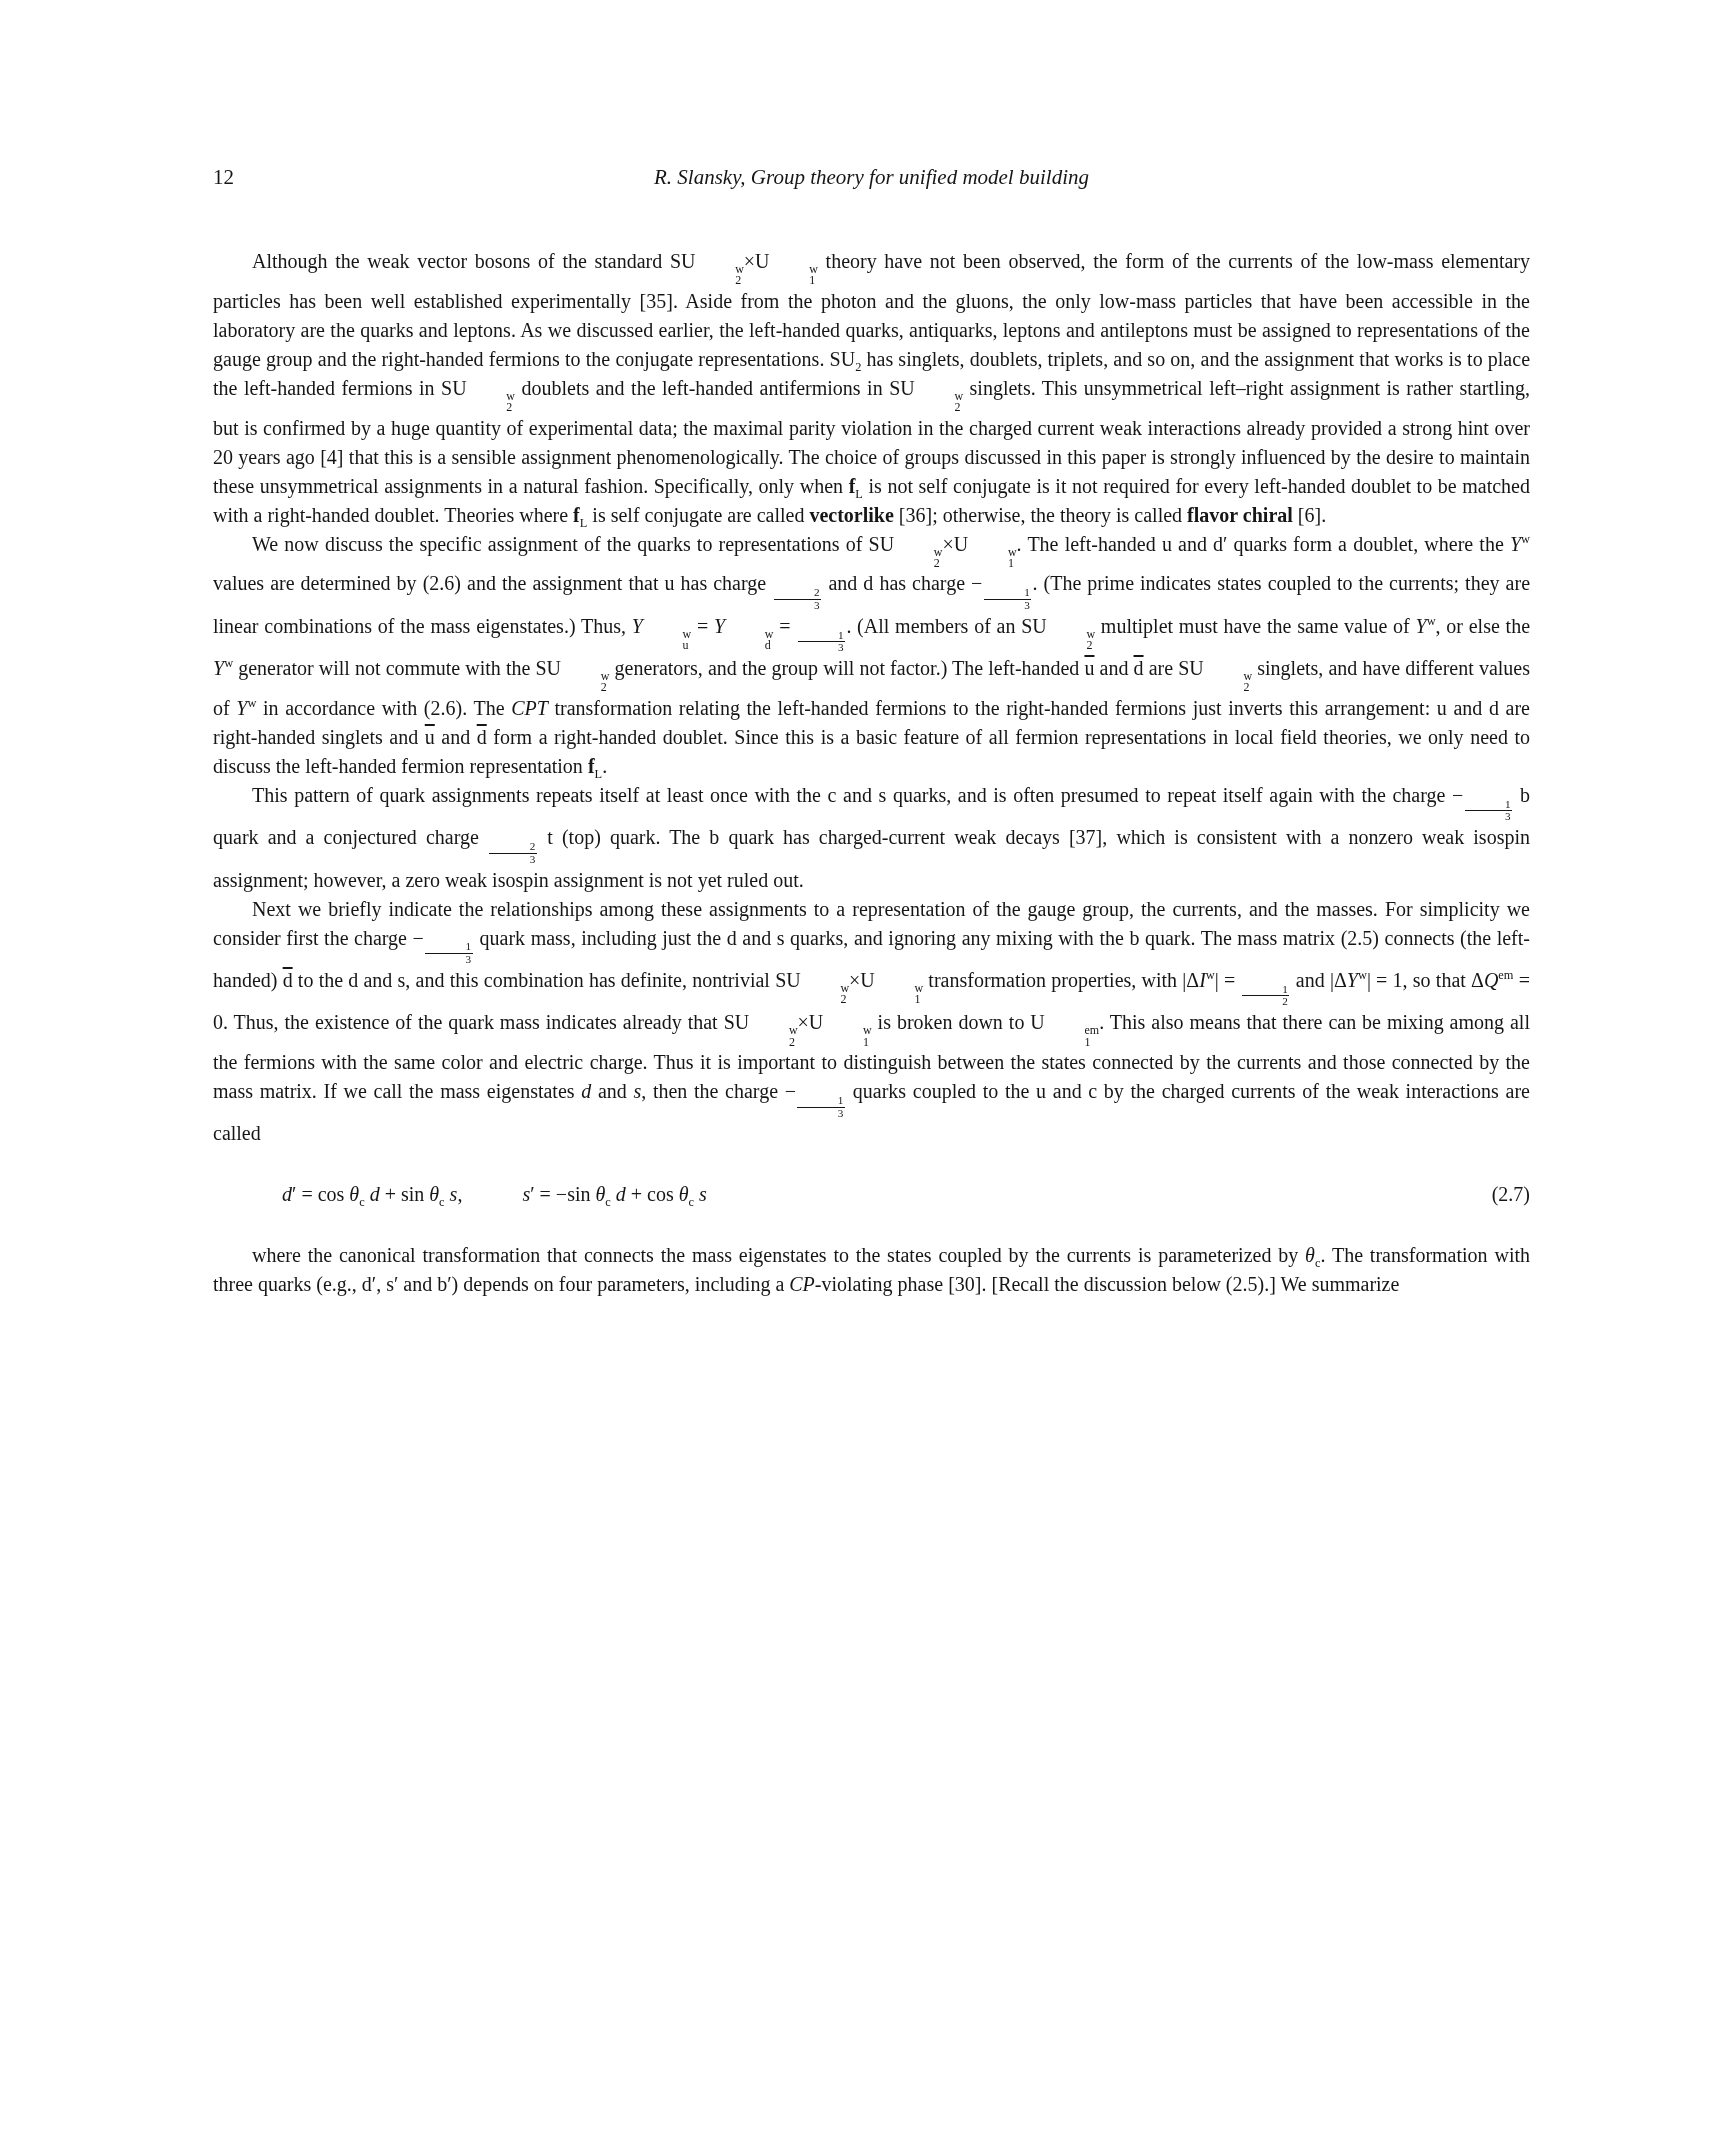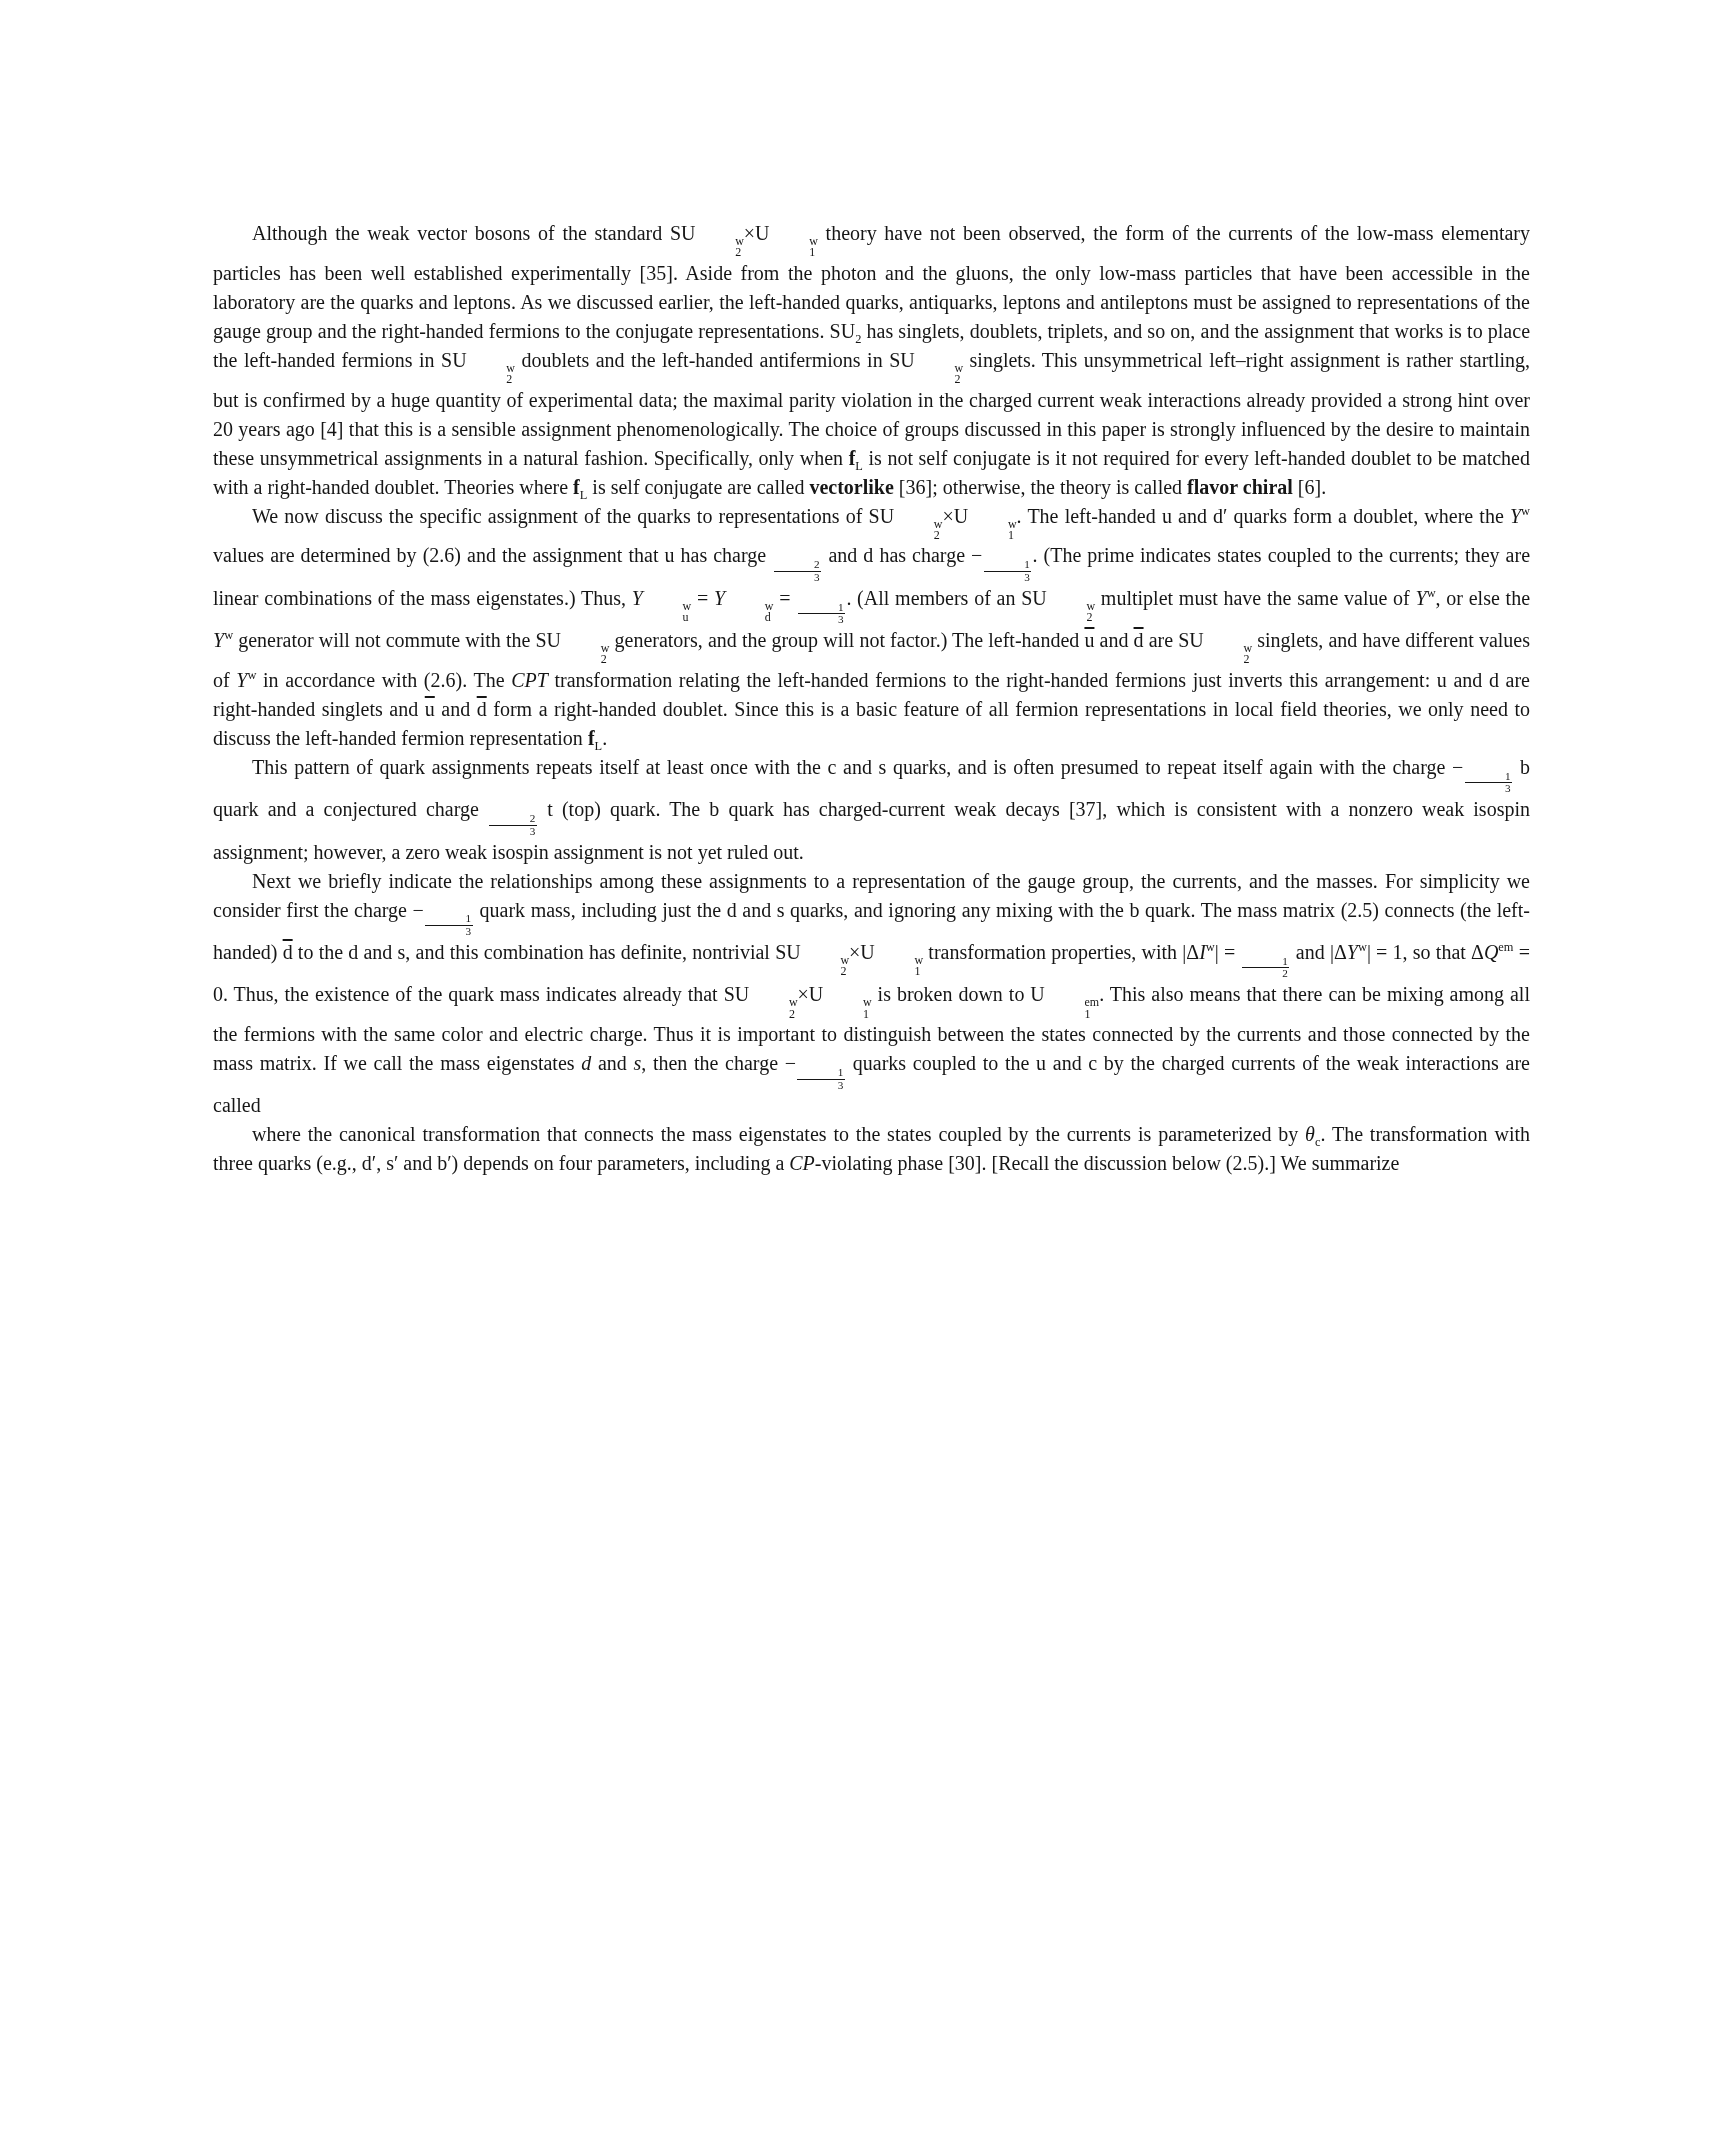--- a/index.html
+++ b/index.html
@@ -32,20 +32,24 @@
     margin:32px 0 32px 69px;
   }
   .eq-body{flex:1;}
   .eq-number{text-align:right;}
 </style>
 </head>
 <body>
 
 <div class="page">
 
+  <div class="header">
+    <span class="pagenum">12</span>
+    <span class="running-head">R. Slansky, Group theory for unified model building</span>
+  </div>
 
   <div class="content">
     <p>Although the weak vector bosons of the standard SU<span class="stk">
           <span>w</span>
           <span>2</span>
         </span>×U<span class="stk">
           <span>w</span>
           <span>1</span>
         </span> theory have not been observed, the form of the currents of the low-mass elementary particles has been well established experimentally [35]. Aside from the photon and the gluons, the only low-mass particles that have been accessible in the laboratory are the quarks and leptons. As we discussed earlier, the left-handed quarks, antiquarks, leptons and antileptons must be assigned to representations of the gauge group and the right-handed fermions to the conjugate representations. SU<sub>2</sub> has singlets, doublets, triplets, and so on, and the assignment that works is to place the left-handed fermions in SU<span class="stk">
           <span>w</span>
@@ -111,18 +115,22 @@
           <span>w</span>
           <span>1</span>
         </span> is broken down to U<span class="stk">
           <span>em</span>
           <span>1</span>
         </span>. This also means that there can be mixing among all the fermions with the same color and electric charge. Thus it is important to distinguish between the states connected by the currents and those connected by the mass matrix. If we call the mass eigenstates <i>d</i> and <i>s</i>, then the charge −<span class="frac">
           <span>1</span>
           <span>3</span>
         </span> quarks coupled to the u and c by the charged currents of the weak interactions are called</p>
 
+    <div class="equation">
+      <span class="eq-body"><i>d</i>′ = cos <i>θ</i><sub>c</sub> <i>d</i> + sin <i>θ</i><sub>c</sub> <i>s</i>,   <i>s</i>′ = −sin <i>θ</i><sub>c</sub> <i>d</i> + cos <i>θ</i><sub>c</sub> <i>s</i></span>
+      <span class="eq-number">(2.7)</span>
+    </div>
 
     <p>where the canonical transformation that connects the mass eigenstates to the states coupled by the currents is parameterized by <i>θ</i><sub>c</sub>. The transformation with three quarks (e.g., d′, s′ and b′) depends on four parameters, including a <i>CP</i>-violating phase [30]. [Recall the discussion below (2.5).] We summarize</p>
   </div>
 
 </div>
 
 
 </body></html>

